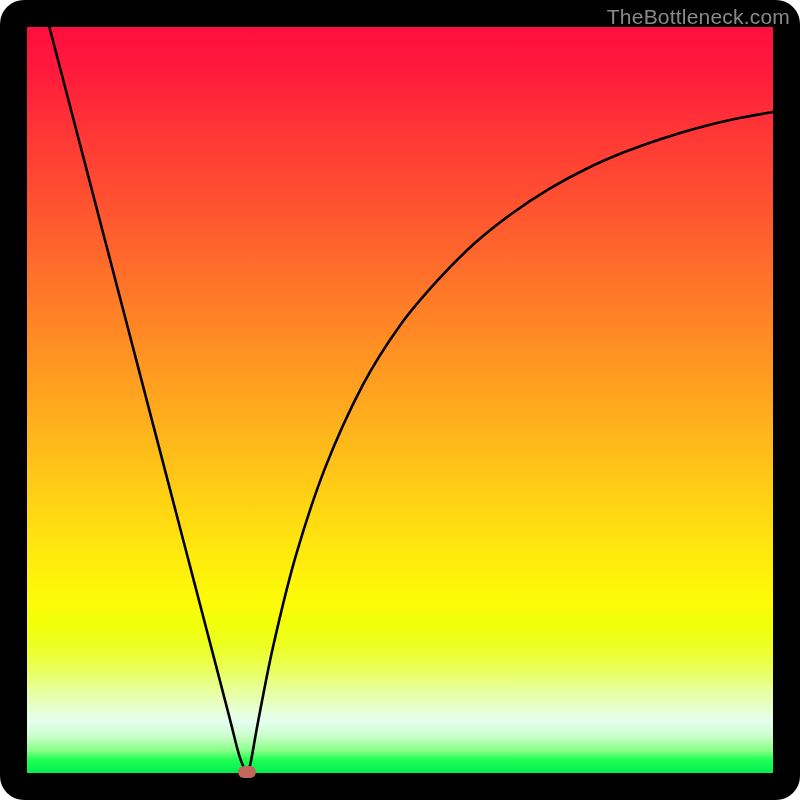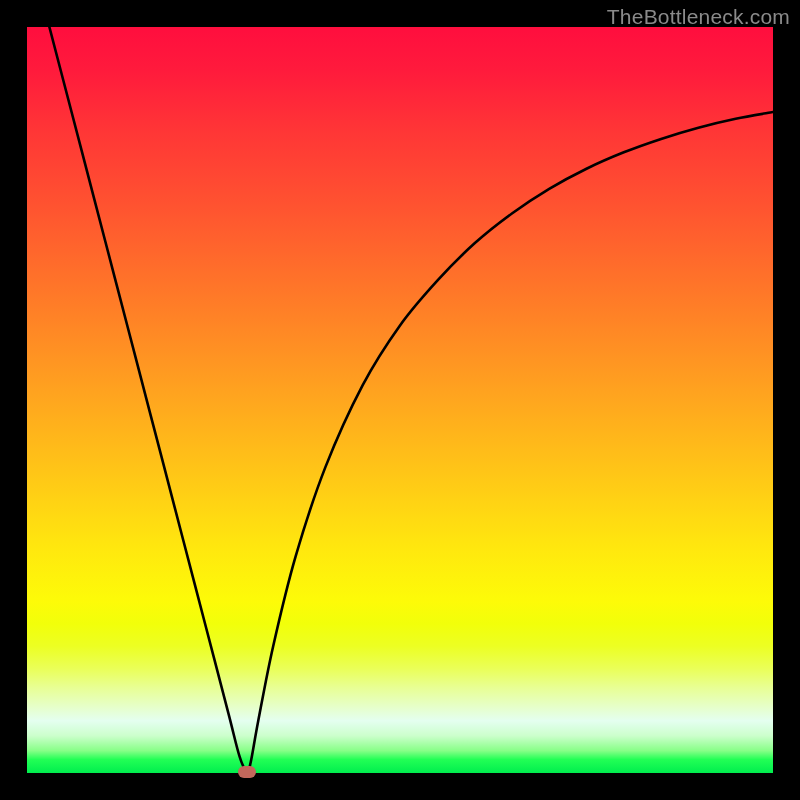--- a/index.html
+++ b/index.html
@@ -8,20 +8,21 @@
     width: 800px;
     height: 800px;
     overflow: hidden;
     font-family: Arial, Helvetica, sans-serif;
   }
   .frame {
     position: relative;
     width: 800px;
     height: 800px;
     background: #000;
+    border-radius: 24px;
   }
   .plot {
     position: absolute;
     left: 27px;
     top: 27px;
     width: 746px;
     height: 746px;
     background: linear-gradient(to bottom,
       #ff0e3e 0%,
       #ff1b3c 6%,

